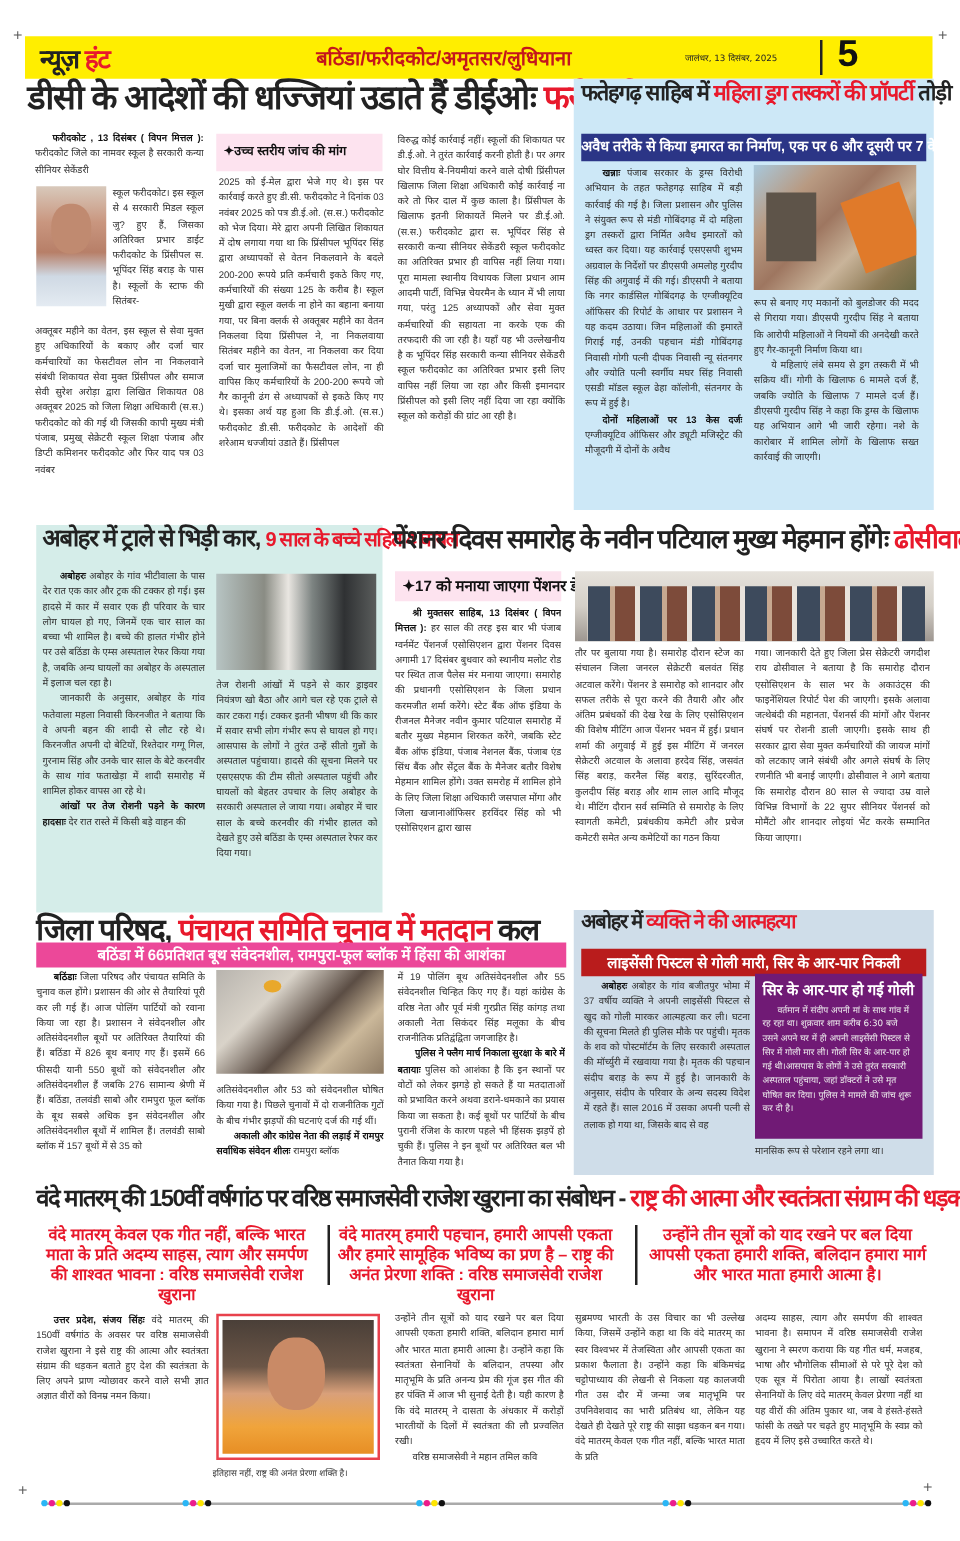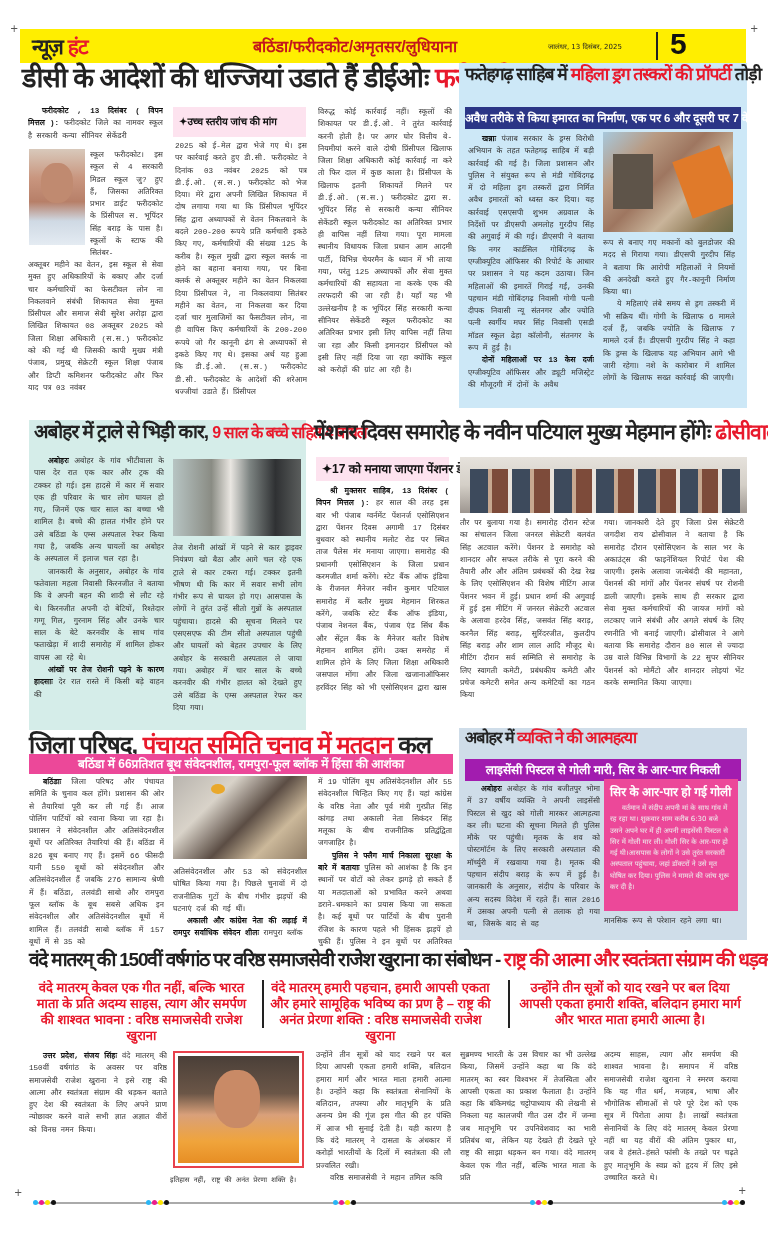--- a/index.html
+++ b/index.html
@@ -7,21 +7,21 @@
 .crop{position:absolute;font-size:10px;color:#555;line-height:10px}
 .mast{position:absolute;left:20px;top:29px;width:726px;height:34px;background:#ffee00;display:flex;align-items:center}
 .logo{font-family:"Liberation Sans",sans-serif;font-weight:bold;font-size:21px;margin-left:12px;letter-spacing:-1px}
 .logo .b{color:#222}.logo .r{color:#e8192c}
 .edition{position:absolute;left:180px;font-family:"Liberation Sans",sans-serif;font-weight:bold;font-size:16px;color:#c4161c;width:310px;text-align:center}
 .date{position:absolute;left:528px;font-size:7px;color:#222}
 .pbar{position:absolute;left:636px;top:3px;width:2px;height:28px;background:#222}
 .pno{position:absolute;left:650px;top:-2px;font-family:"Liberation Sans",sans-serif;font-weight:bold;font-size:30px;color:#111}
 .h1{position:absolute;font-family:"Liberation Sans",sans-serif;font-weight:bold;letter-spacing:-1px;white-space:nowrap;line-height:1.1}
 .red{color:#e8192c}
-.txt{position:absolute;font-family:Liberation Mono, monospace;font-size:7.6px;line-height:12.3px;color:#333;text-align:justify;overflow:hidden}
+.txt{position:absolute;font-family:Liberation Sans, sans-serif;font-size:7.6px;line-height:12.3px;color:#333;text-align:justify;overflow:hidden}
 .txt p{text-indent:14px}
 .txt b{color:#111}
 .photo{position:absolute;overflow:hidden}
 .box{position:absolute}
 .subbar{position:absolute;color:#fff;font-family:"Liberation Sans",sans-serif;font-weight:bold;text-align:center;white-space:nowrap}
 .tag{position:absolute;background:#fde3ef;font-family:"Liberation Sans",sans-serif;font-weight:bold;color:#111;padding-left:6px;white-space:nowrap}
 .quote{position:absolute;font-family:"Liberation Sans",sans-serif;font-weight:bold;color:#e8192c;text-align:center;font-size:13px;line-height:16px}
 .vline{position:absolute;width:2px;background:#222}
 .reg{position:absolute;height:2px;background:#aaa}
 .dots{position:absolute;display:flex;gap:1px}
@@ -146,25 +146,25 @@
 <div class="txt" style="left:318px;top:776px;width:134px;height:170px">
   <span>में 19 पोलिंग बूथ अतिसंवेदनशील और 55 संवेदनशील चिन्हित किए गए हैं। यहां कांग्रेस के वरिष्ठ नेता और पूर्व मंत्री गुरप्रीत सिंह कांगड़ तथा अकाली नेता सिकंदर सिंह मलूका के बीच राजनीतिक प्रतिद्वंद्विता जगजाहिर है।</span>
   <p><b>पुलिस ने फ्लैग मार्च निकाला सुरक्षा के बारे में बतायाः</b> <span>पुलिस को आशंका है कि इन स्थानों पर वोटों को लेकर झगड़े हो सकते हैं या मतदाताओं को प्रभावित करने अथवा डराने-धमकाने का प्रयास किया जा सकता है। कई बूथों पर पार्टियों के बीच पुरानी रंजिश के कारण पहले भी हिंसक झड़पें हो चुकी हैं। पुलिस ने इन बूथों पर अतिरिक्त बल भी तैनात किया गया है।</span></p>
 </div>
 
 <div class="box" style="left:459px;top:728px;width:288px;height:212px;background:#cfdde9"></div>
 <div class="h1" style="left:465px;top:729px;font-size:16px">
   <span>अबोहर में</span>
   <span class="red">व्यक्ति ने की आत्महत्या</span>
 </div>
-<div class="subbar" style="left:465px;top:759px;width:276px;height:22px;background:#a21caf;font-size:12px;line-height:22px">लाइसेंसी पिस्टल से गोली मारी, सिर के आर-पार निकली</div>
+<div class="subbar" style="left:465px;top:759px;width:276px;height:22px;background:#b91c1c;font-size:12px;line-height:22px">लाइसेंसी पिस्टल से गोली मारी, सिर के आर-पार निकली</div>
 <div class="txt" style="left:467px;top:783px;width:133px;height:148px">
   <p><b>अबोहरः</b> <span>अबोहर के गांव बजीतपुर भोमा में 37 वर्षीय व्यक्ति ने अपनी लाइसेंसी पिस्टल से खुद को गोली मारकर आत्महत्या कर ली। घटना की सूचना मिलते ही पुलिस मौके पर पहुंची। मृतक के शव को पोस्टमॉर्टम के लिए सरकारी अस्पताल की मॉर्च्युरी में रखवाया गया है। मृतक की पहचान संदीप बराड़ के रूप में हुई है। जानकारी के अनुसार, संदीप के परिवार के अन्य सदस्य विदेश में रहते हैं। साल 2016 में उसका अपनी पत्नी से तलाक हो गया था, जिसके बाद से वह</span></p>
 </div>
-<div class="box" style="left:604px;top:779px;width:134px;height:132px;background:#ec4899;padding:5px 6px">
+<div class="box" style="left:604px;top:779px;width:134px;height:132px;background:#701a75;padding:5px 6px">
   <div style="font-family:'Liberation Sans',sans-serif;font-weight:bold;color:#fff;font-size:12px;line-height:16px;white-space:nowrap">सिर के आर-पार हो गई गोली</div>
   <div style="font-family:'DejaVu Sans',sans-serif;color:#eee;font-size:7px;line-height:11.3px;text-indent:12px;margin-top:3px">वर्तमान में संदीप अपनी मां के साथ गांव में रह रहा था। शुक्रवार शाम करीब 6:30 बजे उसने अपने घर में ही अपनी लाइसेंसी पिस्टल से सिर में गोली मार ली। गोली सिर के आर-पार हो गई थी।आसपास के लोगों ने उसे तुरंत सरकारी अस्पताल पहुंचाया, जहां डॉक्टरों ने उसे मृत घोषित कर दिया। पुलिस ने मामले की जांच शुरू कर दी है।</div>
 </div>
 <div class="txt" style="left:604px;top:915px;width:134px;height:14px">
   <span>मानसिक रूप से परेशान रहने लगा था।</span>
 </div>
 
 <div class="h1" style="left:29px;top:950px;font-size:19px;letter-spacing:-1.2px">
   <span>वंदे मातरम् की 150वीं वर्षगांठ पर वरिष्ठ समाजसेवी राजेश खुराना का संबोधन -</span>
   <span class="red">राष्ट्र की आत्मा और स्वतंत्रता संग्राम की धड़कन है वंदे मातरम</span>

